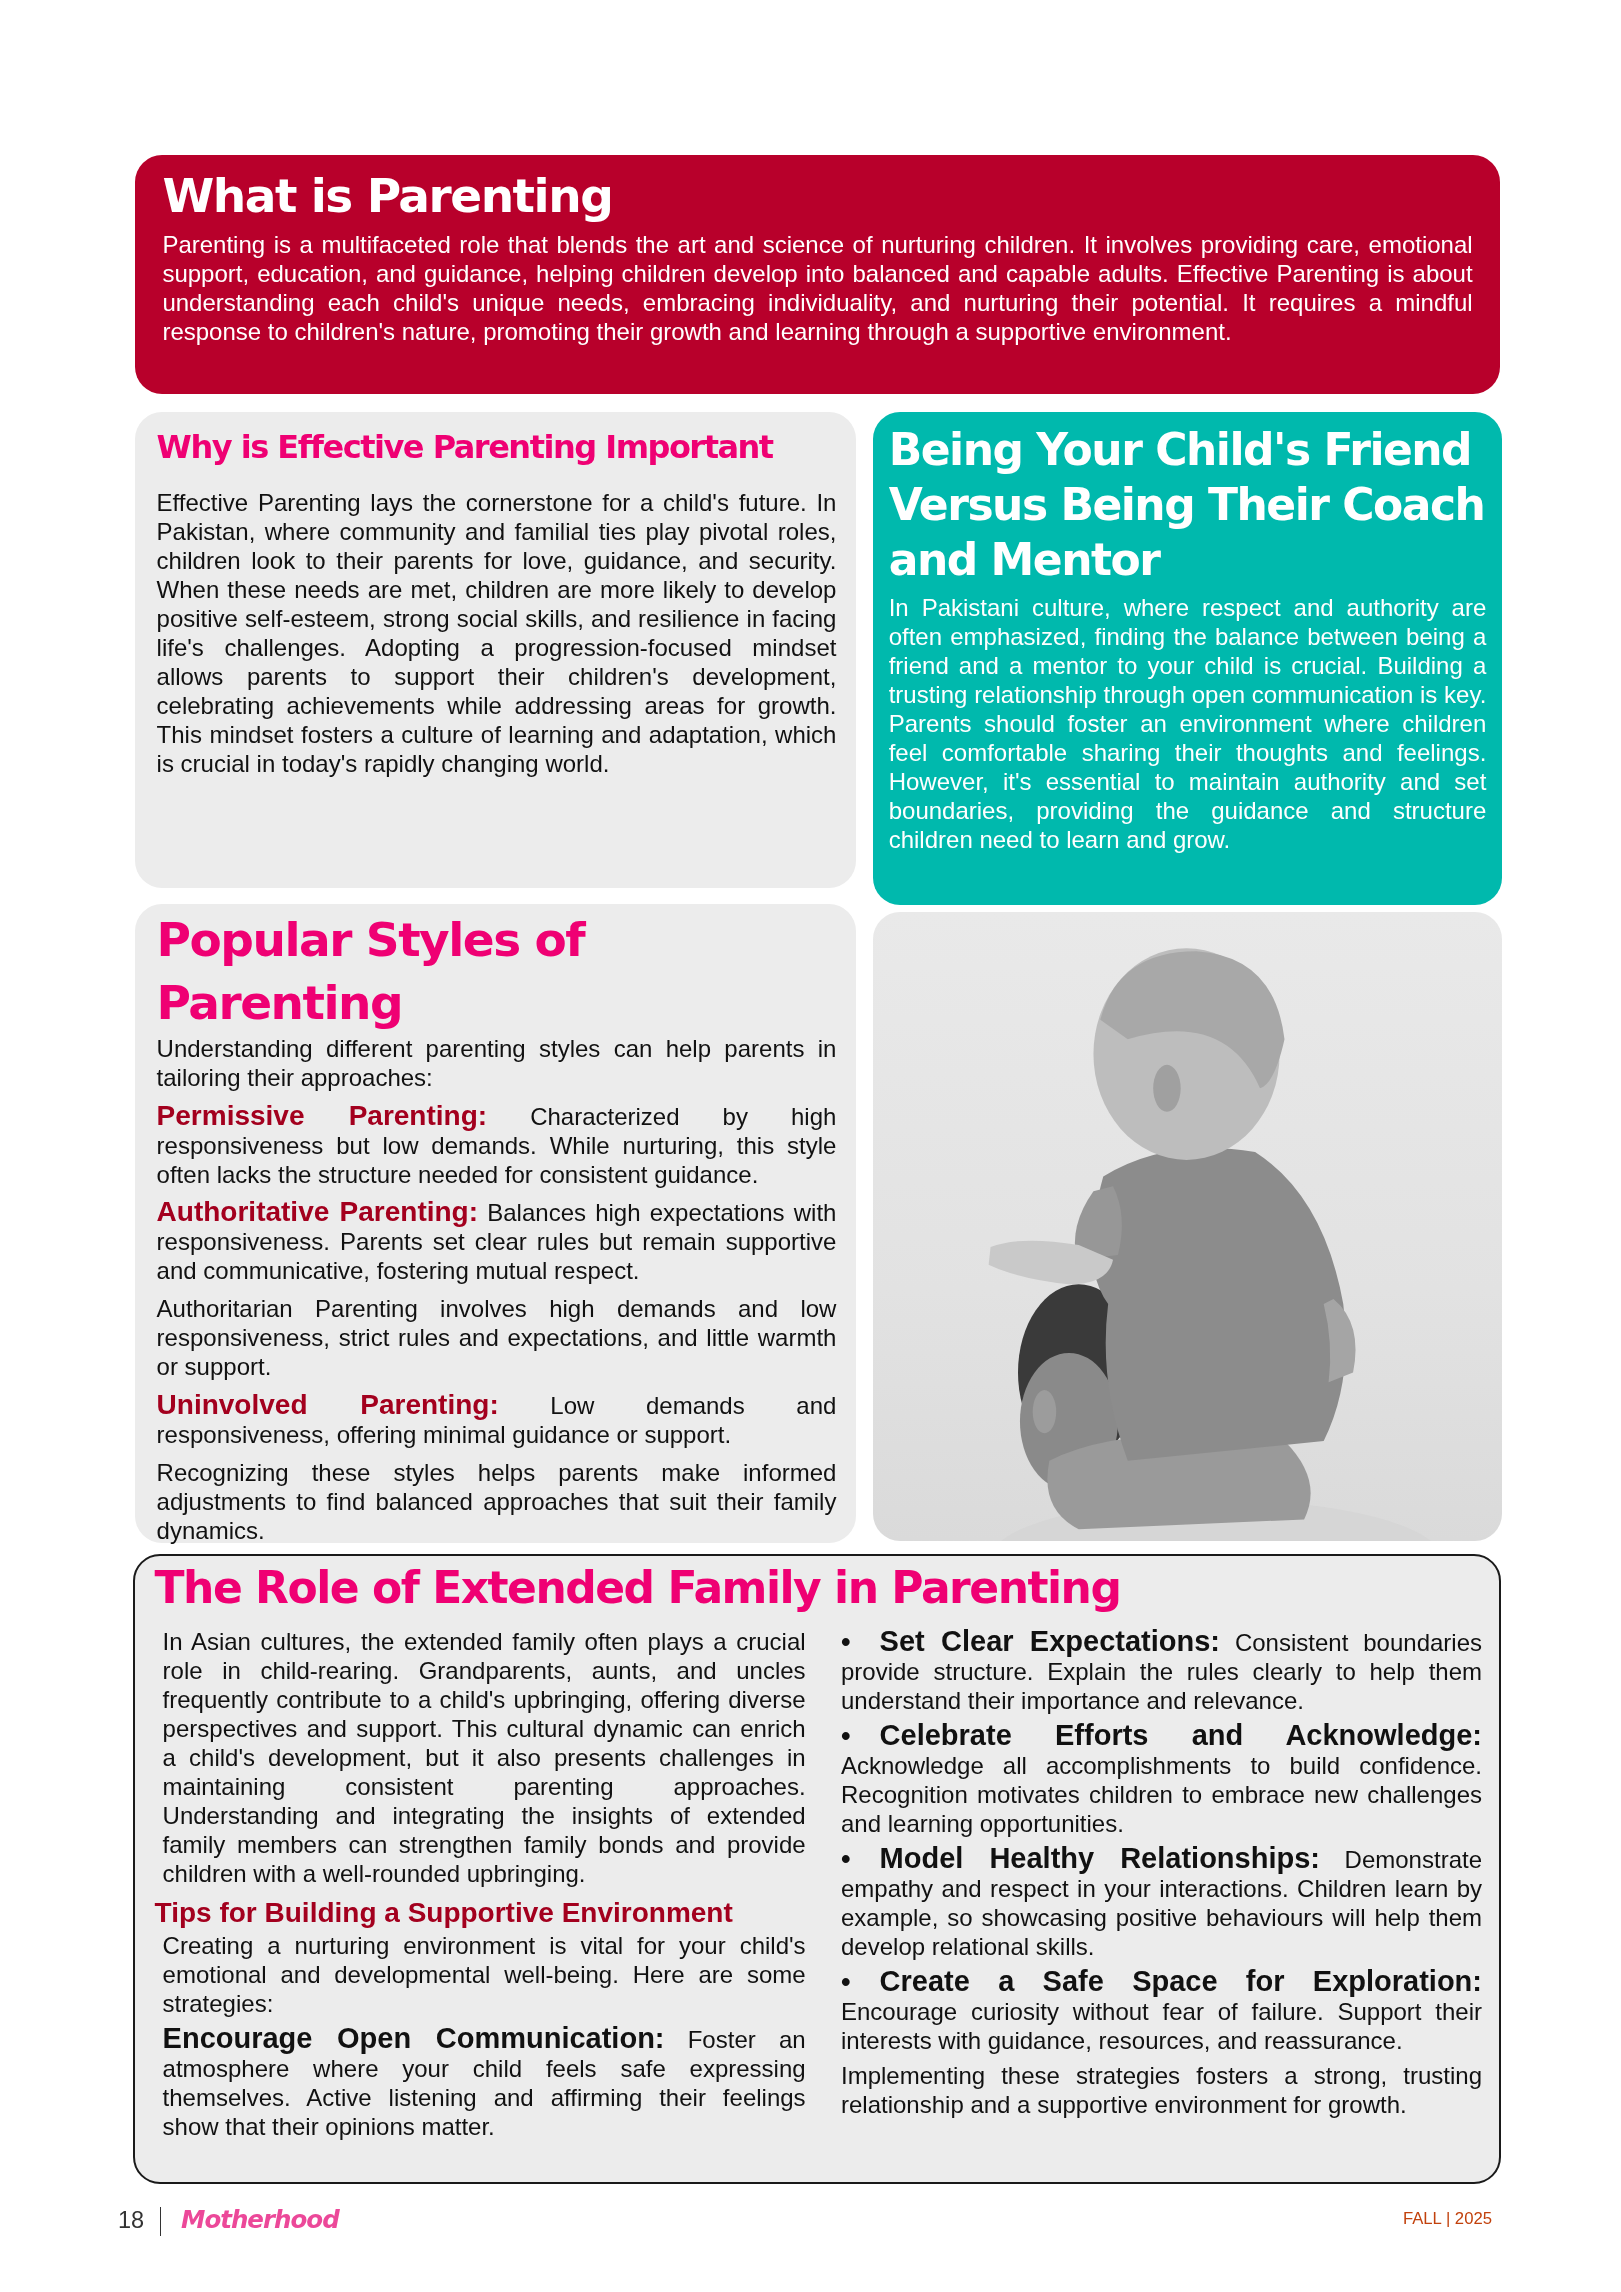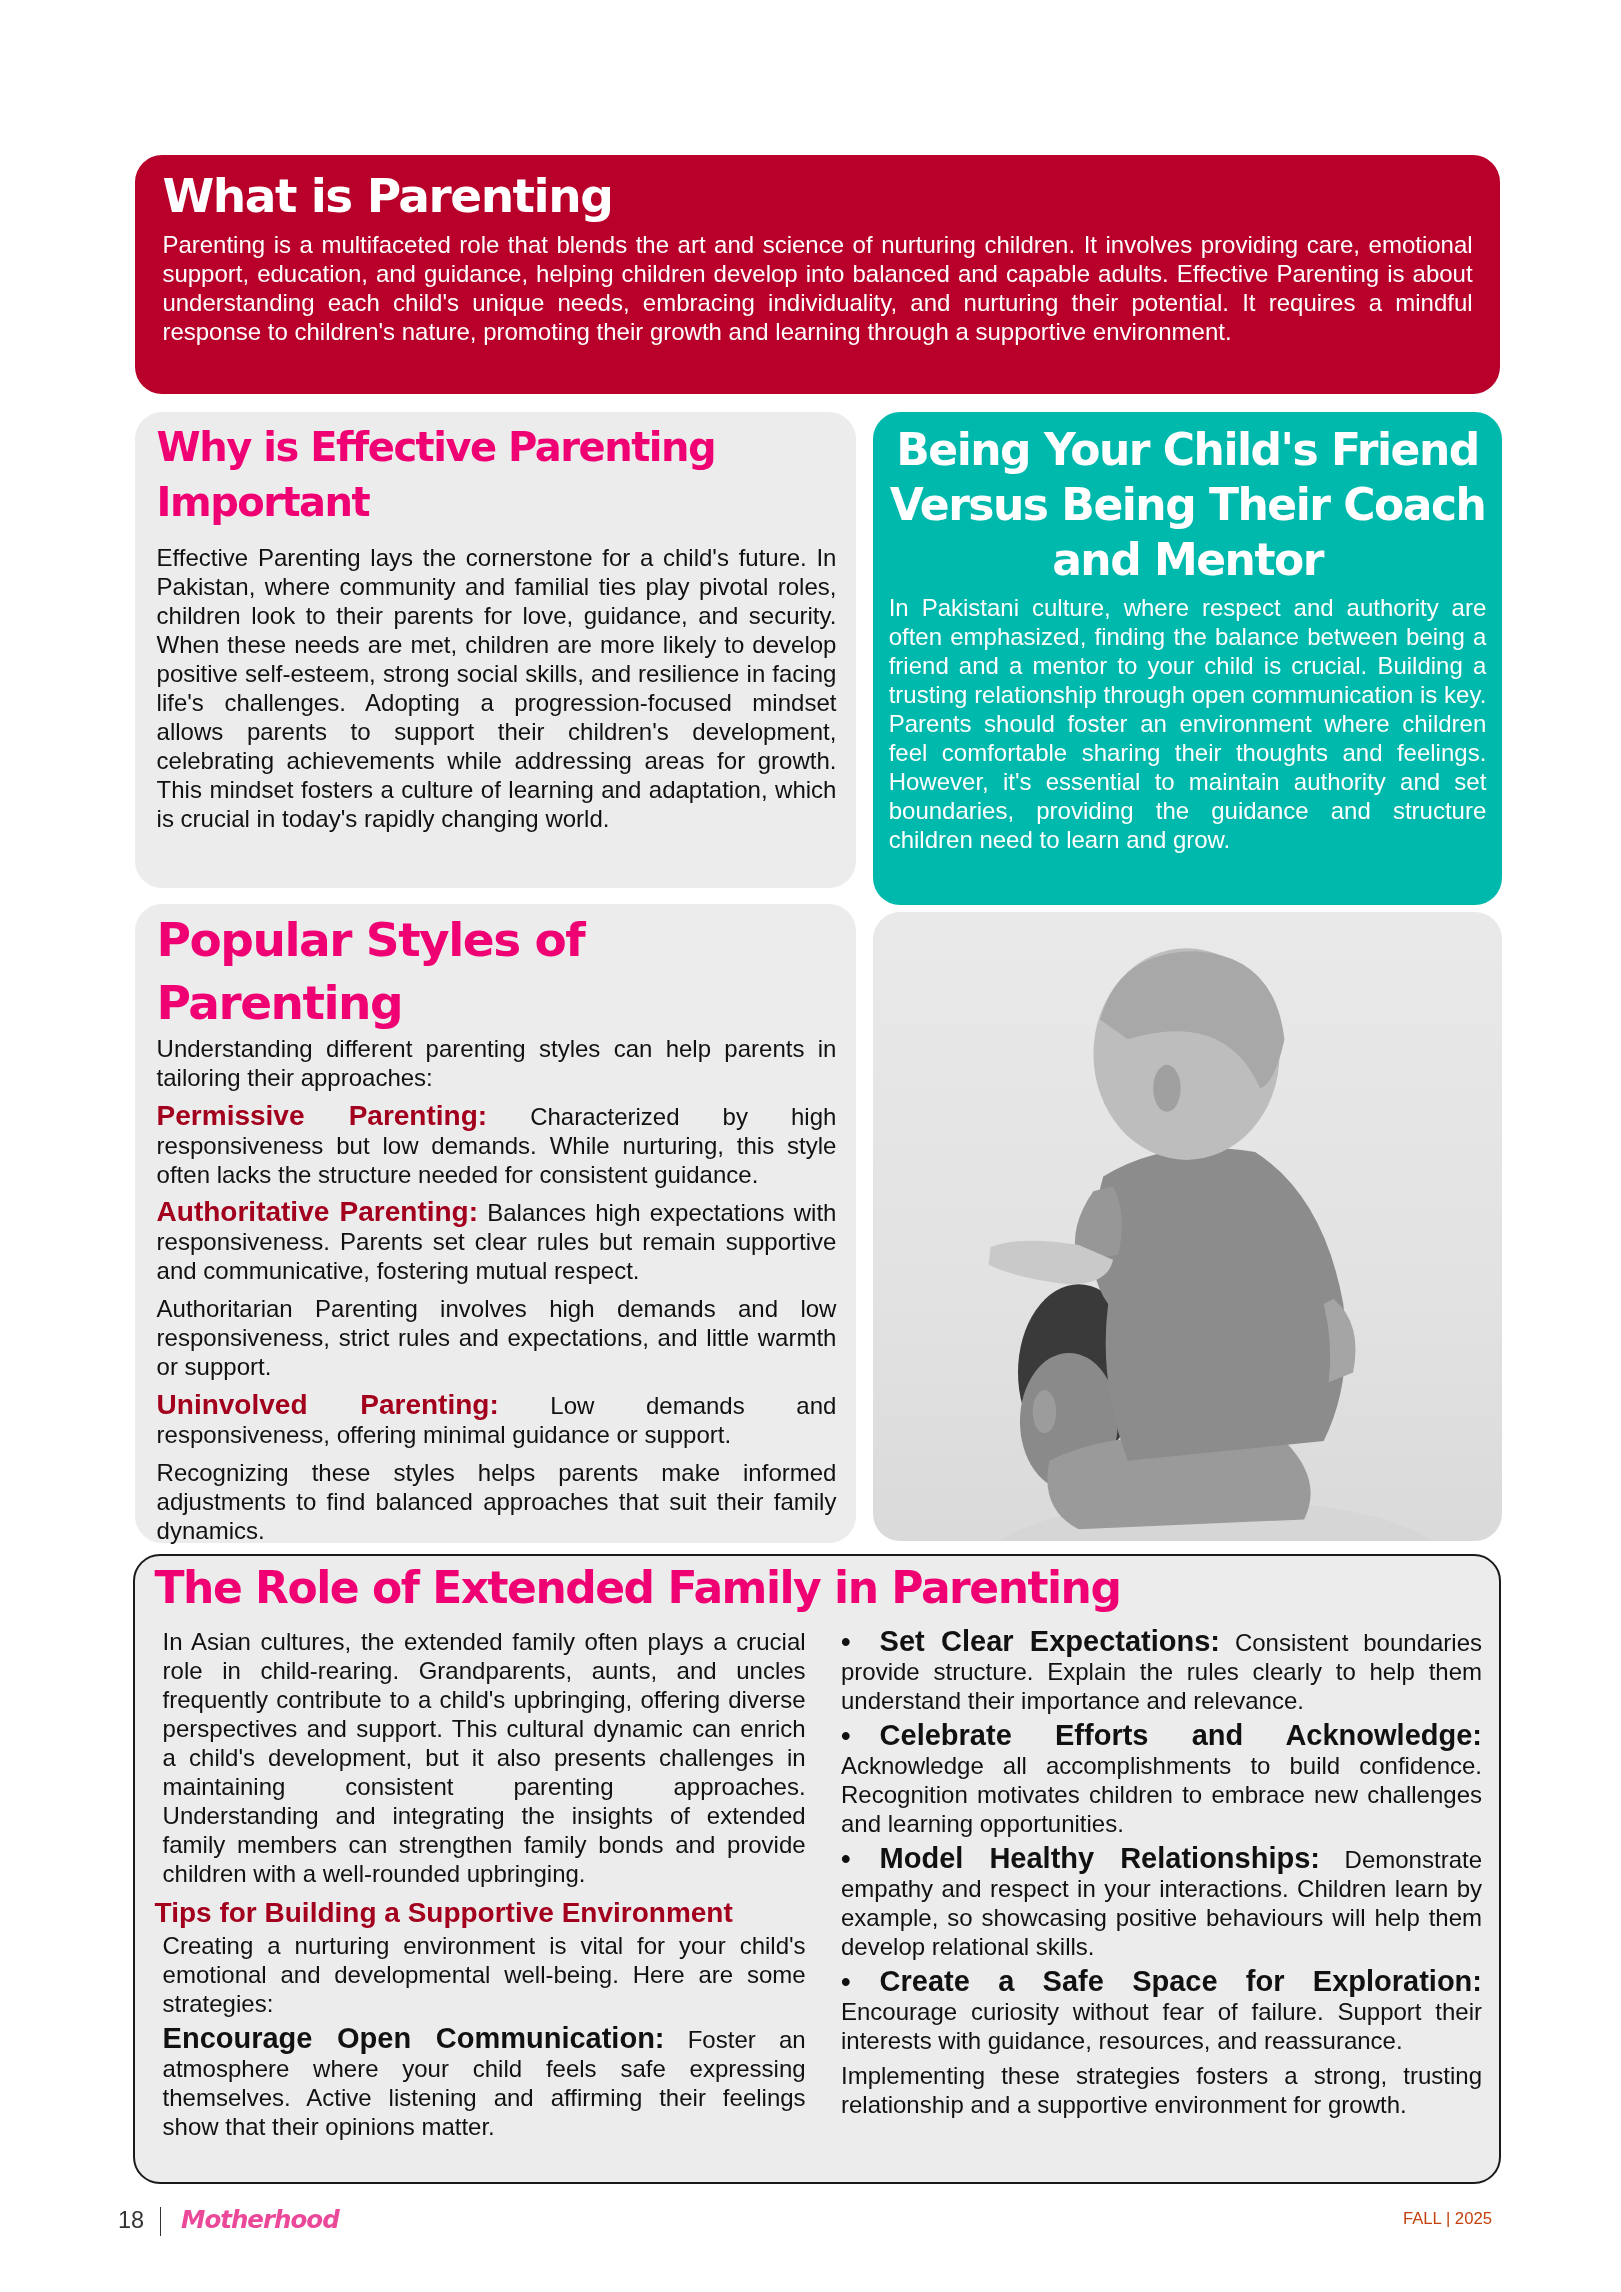--- a/index.html
+++ b/index.html
@@ -7,25 +7,25 @@
   body { position: relative; font-family: "Liberation Sans", sans-serif; color: #111; }
   .panel { position: absolute; border-radius: 27px; }
   .heading-font { font-family: "DejaVu Sans", sans-serif; font-weight: bold; letter-spacing: -1.5px; }
   .body-text { font-family: "Liberation Sans", sans-serif; font-size: 24px; line-height: 29px; text-align: justify; }
 
   #what-panel { left: 135px; top: 155px; width: 1365px; height: 239px; background: #b8002b; color: #fff; padding: 9.8px 27.4px 0 27.4px; }
   #what-panel h1 { font-size: 47px; line-height: 61px; color: #fff; }
   #what-panel p { color: #fff; margin-top: 3.9px; font-size: 24px; line-height: 29px; }
 
   #why-panel { left: 135px; top: 412px; width: 721px; height: 476px; background: #ececec; padding: 7.8px 19.6px 0 21.6px; }
-  #why-panel h2 { font-size: 40px; line-height: 55px; color: #ef0073; }
+  #why-panel h2 { font-size: 32px; line-height: 55px; color: #ef0073; }
   #why-panel p { margin-top: 13.7px; }
 
   #friend-panel { left: 873px; top: 412px; width: 629px; height: 493px; background: #00b9ad; color: #fff; padding: 9.8px 15.7px 0 15.7px; }
-  #friend-panel h2 { font-size: 44px; line-height: 55px; color: #fff; text-align: center; }
+  #friend-panel h2 { font-size: 44px; line-height: 55px; color: #fff; text-align: left; }
   #friend-panel p { color: #fff; margin-top: 5.9px; }
 
   #styles-panel { left: 135px; top: 904px; width: 721px; height: 639px; background: #ececec; padding: 3.9px 19.6px 0 21.6px; }
   #styles-panel h2 { font-size: 47px; line-height: 63px; color: #ef0073; }
   #styles-panel p { margin-bottom: 8.8px; }
   .style-term { color: #a3001e; font-weight: bold; font-size: 28px; font-family: "Liberation Sans", sans-serif; }
 
   #photo { left: 873px; top: 912px; width: 629px; height: 629px; background: linear-gradient(180deg,#e9e9e9 0%,#e2e2e2 60%,#dadada 100%); overflow: hidden; }
 
   #family-panel { left: 133px; top: 1554px; width: 1368px; height: 630px; background: #ececec; border: 2.9px solid #1a1a1a; }

